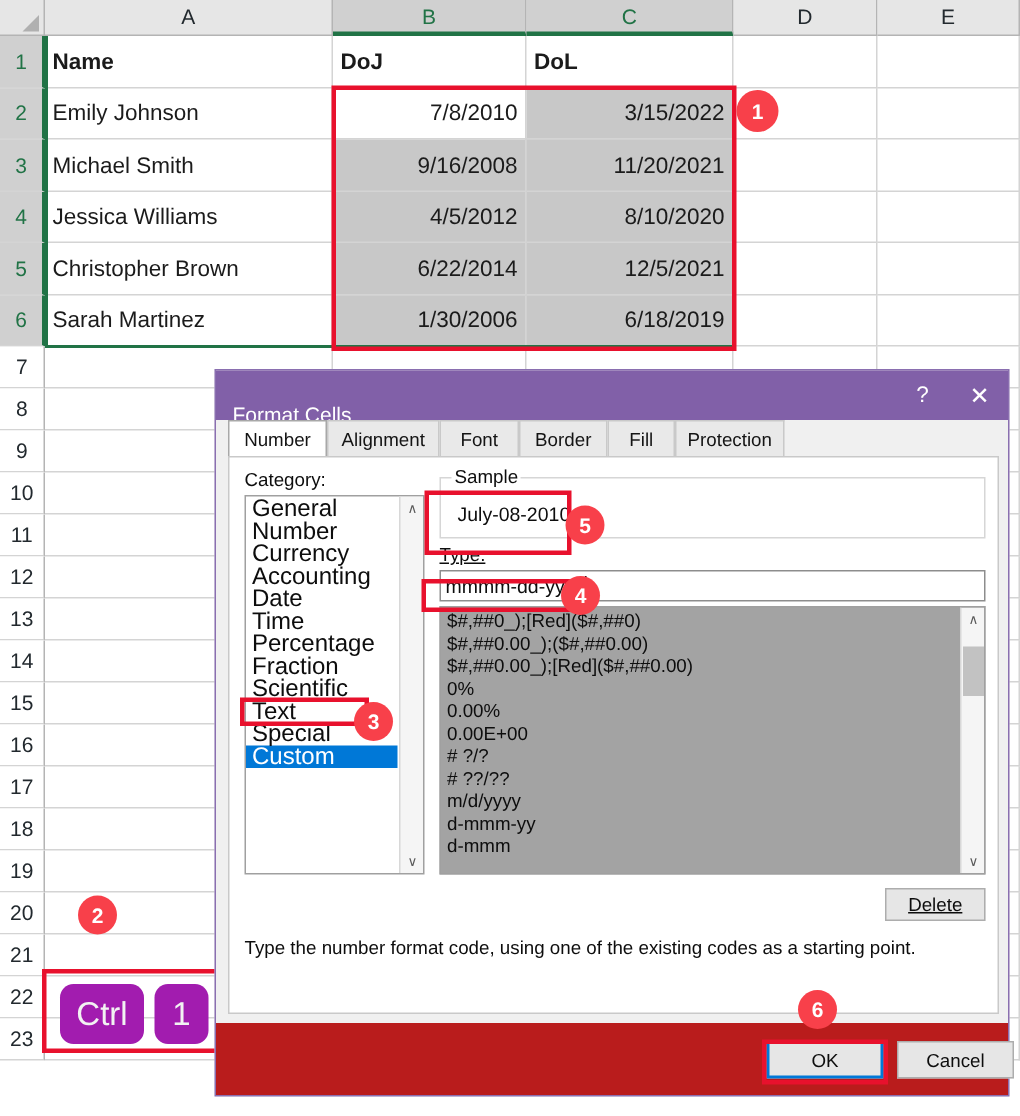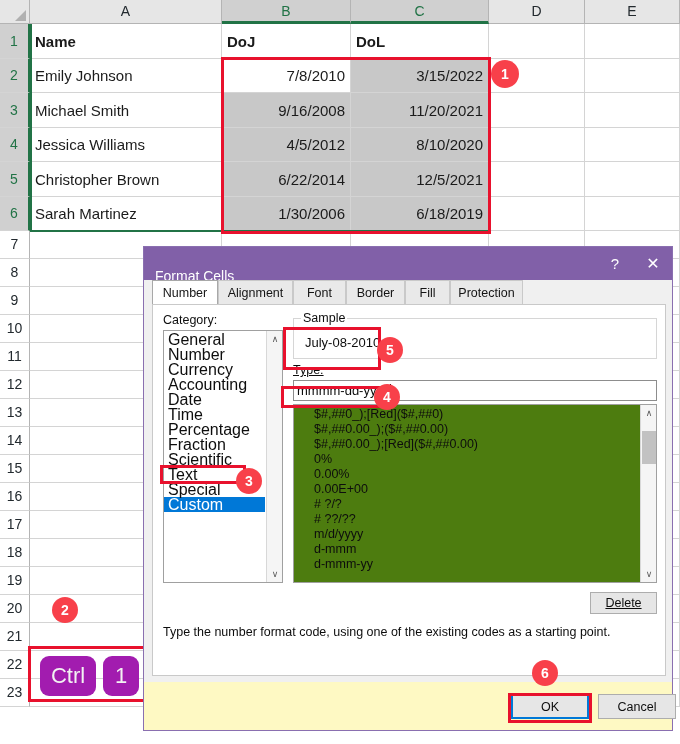--- a/index.html
+++ b/index.html
@@ -158,36 +158,36 @@
     position: absolute; background: #fff; border: 1px solid #8d8d8d;
     font-size: 13px; color: #0d0d0d; padding-left: 3px;
     display: flex; align-items: center;
   }
   .caret {
     display: inline-block; width: 1px; height: 14px; background: #000;
     margin-left: 1px;
   }
 
   .codelist {
-    position: absolute; background: #4d7c0f; border: 1px solid #a0a0a0; overflow: hidden; padding-left: 16px;
+    position: absolute; background: #a3a3a3; border: 1px solid #a0a0a0; overflow: hidden;
   }
   .codeitem { font-size: 12.5px; color: #0d0d0d; height: 15px; line-height: 15px; padding: 0 4px; white-space: nowrap; }
 
   .btn {
     position: absolute; background: #e6e6e6; border: 1px solid #adadad;
     font-size: 12.5px; color: #0d0d0d;
     display: flex; align-items: center; justify-content: center;
   }
   .btn.primary { border: 2px solid #0078d7; background: #e6e6e6; }
 
   .helptext { position: absolute; font-size: 12.5px; color: #0d0d0d; }
 
   .dlg-footer {
     position: absolute; left: 0; bottom: 0; right: 0; height: 48px;
-    background: #fef9c3;
+    background: #b91c1c;
   }
   .ann-box { position: absolute; border: 3px solid #e8112d; pointer-events: none; z-index: 30; }
 </style>
 </head>
 <body>
 
 <div id="root">
 
   <div class="sheet">
 
@@ -387,22 +387,22 @@
       <div class="codelist" style="left:140px;top:99px;width:364px;height:179px">
         <div class="codeitem" style="margin-top:2px">$#,##0_);[Red]($#,##0)</div>
         <div class="codeitem">$#,##0.00_);($#,##0.00)</div>
         <div class="codeitem">$#,##0.00_);[Red]($#,##0.00)</div>
         <div class="codeitem">0%</div>
         <div class="codeitem">0.00%</div>
         <div class="codeitem">0.00E+00</div>
         <div class="codeitem"># ?/?</div>
         <div class="codeitem"># ??/??</div>
         <div class="codeitem">m/d/yyyy</div>
+        <div class="codeitem">d-mmm-yy</div>
         <div class="codeitem">d-mmm</div>
-        <div class="codeitem">d-mmm-yy</div>
 
         <div class="vscroll">
           <div class="arrow up">∧</div>
           <div class="thumb" style="top:26px;height:33px"></div>
           <div class="arrow dn">∨</div>
         </div>
       </div>
 
       <div class="btn" style="left:437px;top:287px;width:67px;height:22px">
         <span><u>Delete</u></span>

